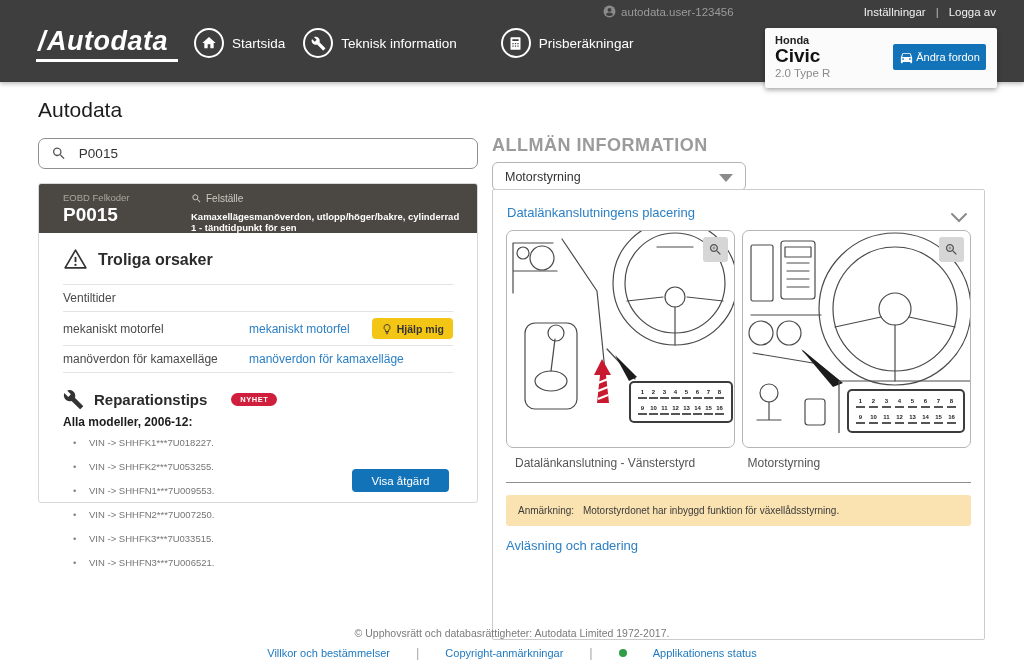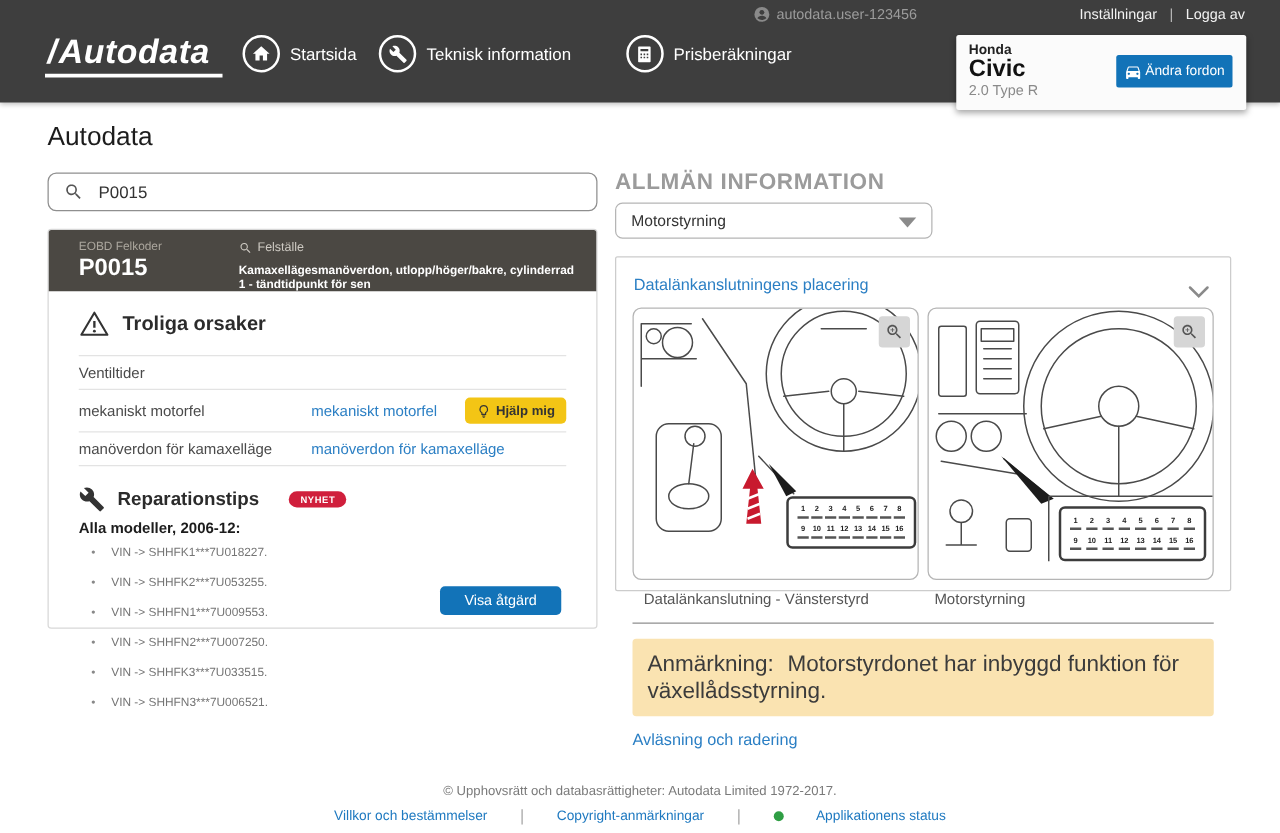--- a/index.html
+++ b/index.html
@@ -56,34 +56,34 @@
   .vin-item { font-size:9.5px; color:#757575; margin-bottom:13px; padding-left:26px; position:relative; }
   .vin-item::before { content:"•"; position:absolute; left:10px; color:#888; }
   .action-row { position:absolute; right:28px; bottom:10px; }
   .action-btn { background:#1273B8; color:#fff; border:none; border-radius:4px; width:97px; height:23px; font-size:11.5px; font-family:inherit; cursor:pointer; }
 
   
   .info-title { position:absolute; left:492px; top:135px; font-size:18px; font-weight:bold; color:#9B9B9B; letter-spacing:.5px; }
   .dropdown { position:absolute; left:492px; top:162px; width:254px; height:29px; border:1px solid #b5b5b5; border-radius:6px; display:flex; align-items:center; padding:0 12px; font-size:12.5px; color:#333; background:#fff; cursor:pointer; }
   .dd-caret { position:absolute; right:12px; top:11px; width:0; height:0; border-left:7px solid transparent; border-right:7px solid transparent; border-top:8px solid #8b8b8b; }
 
-  .info-panel { position:absolute; left:492px; top:205px; width:493px; height:268px; border:1px solid #ccc; border-radius:2px; background:#fff; }
+  .info-panel { position:absolute; left:492px; top:189px; width:493px; height:451px; border:1px solid #ccc; border-radius:2px; background:#fff; }
   .panel-link-row { padding:13px 16px 4px 14px; position:relative; }
   .panel-link { font-size:13px; color:#2B7FC4; cursor:pointer; }
   .panel-chevron { position:absolute; right:16px; top:22px; cursor:pointer; }
   .diagrams { display:flex; gap:7px; padding:5px 13px 0 13px; }
   .diagram-box { position:relative; width:236px; height:218px; border:1px solid #b5b5b5; border-radius:7px; background:#fff; overflow:hidden; }
   .zoom-btn { position:absolute; top:6px; right:6px; width:25px; height:25px; background:#d6d6d6; border:none; border-radius:3px; display:flex; align-items:center; justify-content:center; cursor:pointer; }
   .obd { position:absolute; border:2px solid #3c3c3c; border-radius:5px; background:#fff; display:flex; flex-direction:column; justify-content:space-around; padding:3px 7px 4px 7px; }
   .obd-row { display:flex; justify-content:space-between; }
   .pin { font-size:6px; font-weight:bold; color:#222; width:9px; text-align:center; border-bottom:2px solid #555; line-height:1.5; }
   .captions { display:flex; padding:8px 13px 2px 13px; }
   .caption { width:50%; font-size:12px; color:#555; padding-left:9px; }
   .divider { margin:10px 13px 0 13px; border-top:1px solid #8f8f8f; }
-  .note { margin:12px 13px 0 13px; background:#FAE3B1; border-radius:3px; padding:10px 12px; font-size:18px; color:#3b3b3b; }
+  .note { margin:12px 13px 0 13px; background:#FAE3B1; border-radius:3px; padding:10px 12px; font-size:10px; color:#3b3b3b; }
   .note-label { margin-right:6px; }
   .bottom-link-row { padding:10px 13px; }
   .bottom-link { font-size:13px; color:#2B7FC4; cursor:pointer; }
 
   
   .footer { position:absolute; left:0; bottom:6px; width:1024px; text-align:center; }
   .copyright { font-size:10.5px; color:#7a7a7a; }
   .footer-links { margin-top:6px; display:flex; justify-content:center; align-items:center; gap:26px; font-size:11px; }
   .flink { color:#1E79C0; cursor:pointer; }
   .fsep { color:#aaa; font-size:13px; }

